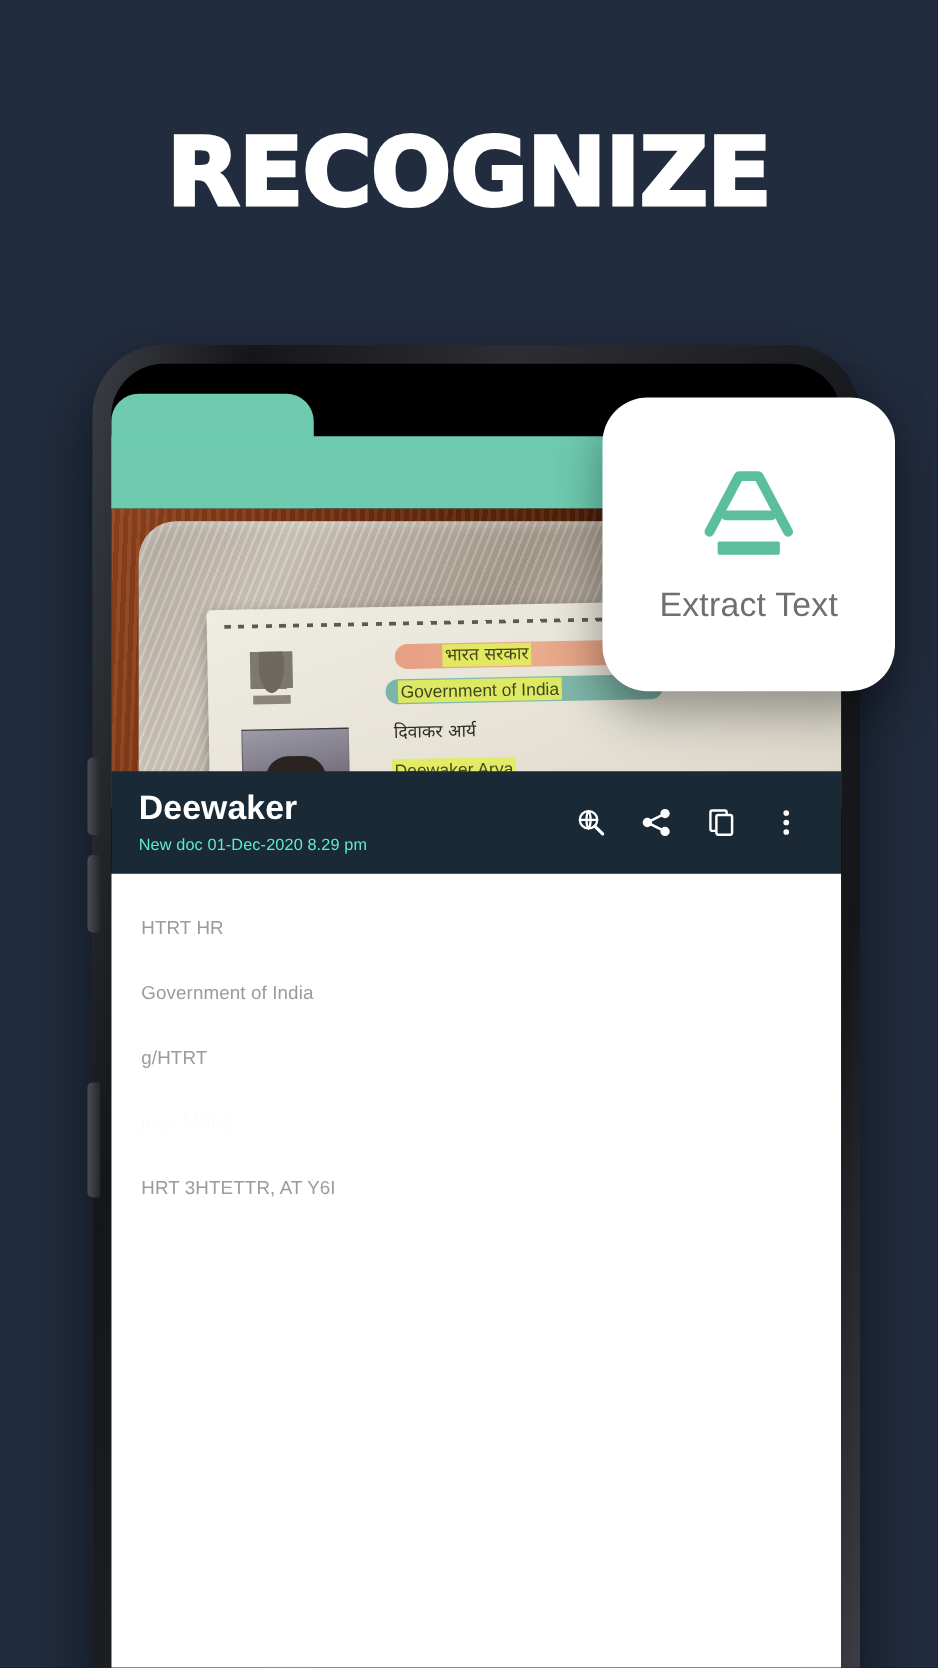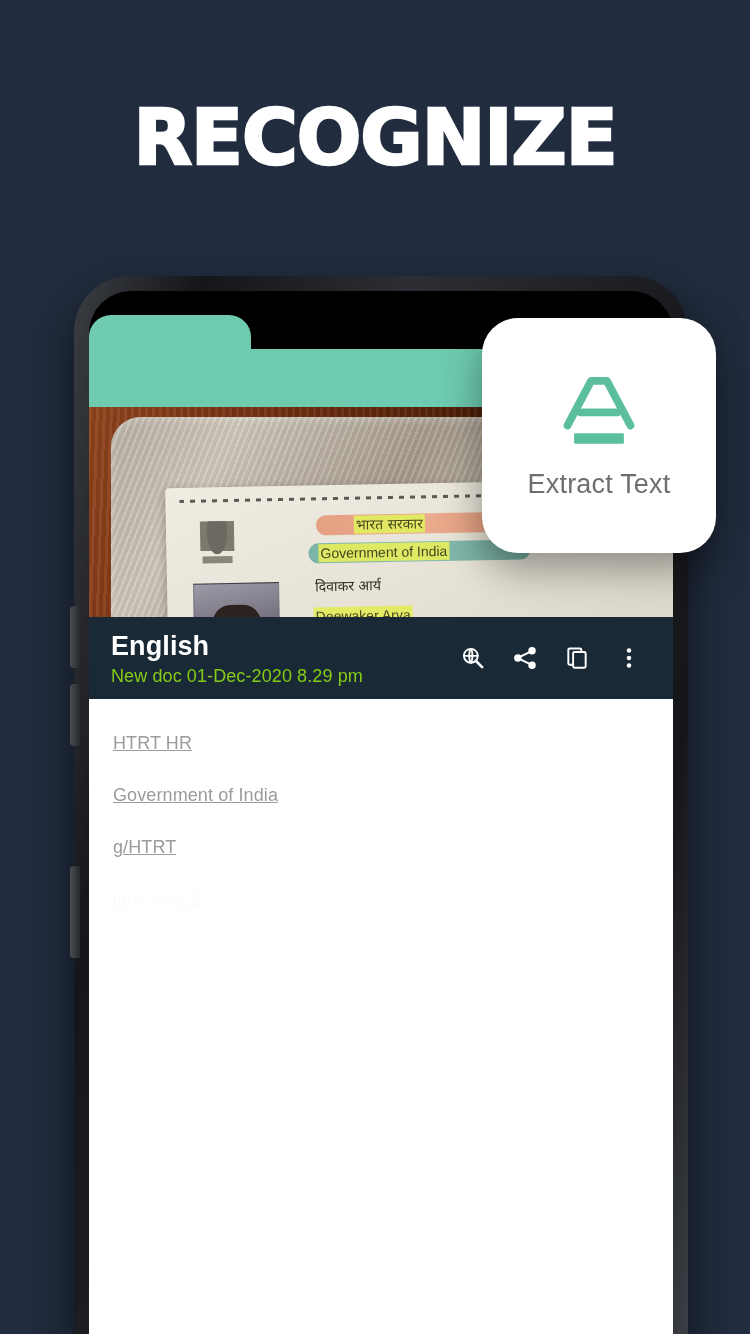--- a/index.html
+++ b/index.html
@@ -188,46 +188,45 @@
     background:#192a36;
     display:flex; align-items:center;
     padding:0 18px 0 22px;
   }
   .appbar-titles { flex:1 1 auto; min-width:0; }
   .appbar-title {
     color:#ffffff; font-size:27px; font-weight:700; line-height:31px;
     letter-spacing:.1px;
   }
   .appbar-sub {
-    color:#84cc16; font-size:18px; line-height:20px; margin-top:4px;
+    color:#5eead4; font-size:13px; line-height:20px; margin-top:4px;
     letter-spacing:.1px;
   }
   .appbar-actions { display:flex; align-items:center; gap:0; flex:0 0 auto; }
   .icon-btn {
     width:52px; height:52px;
     display:flex; align-items:center; justify-content:center;
     cursor:pointer;
   }
   .icon-btn svg { display:block; }
 
   
   .sheet {
     position:absolute; left:0; top:408px;
     width:584px; height:647px;
     background:#ffffff;
   }
   .ocr-list { padding:18px 0 0 14px; }
   .ocr-line {
     color:#9b9b9b;
-    font-size:18px;
+    font-size:15px;
     line-height:24px;
     padding:14px 10px;
     white-space:nowrap;
     letter-spacing:.1px;
-    text-decoration:underline;
   }
   .ocr-line.faded { color:#fcfcfc; }
 
   
   .feature-card {
     position:absolute;
     left:482px; top:318px;
     width:234px; height:235px;
     background:#ffffff;
     border-radius:36px;
@@ -279,21 +278,21 @@
           <div class="hl hi-dev" style="left:188px; top:31px;">भारत सरकार</div>
           <div class="hl" style="left:152px; top:59px;">Government of India</div>
           <div class="plain-hi hi-dev" style="left:148px; top:92px;">दिवाकर आर्य</div>
           <div class="hl" style="left:146px; top:122px;">Deewaker Arya</div>
           <div class="hl hi-dev" style="left:144px; top:150px;">जन्म तिथि/ DOB: 18/03/1988</div>
         </div>
       </div>
 
       <div class="appbar">
         <div class="appbar-titles">
-          <div class="appbar-title">English</div>
+          <div class="appbar-title">Deewaker</div>
           <div class="appbar-sub">New doc 01-Dec-2020 8.29 pm</div>
         </div>
         <div class="appbar-actions">
 
           <div class="icon-btn">
             <svg width="26" height="26" viewBox="0 0 24 24" fill="none" stroke="#ffffff" stroke-width="1.7" stroke-linecap="round">
               <circle cx="10" cy="10" r="6.4"></circle>
               <path d="M3.6 10h12.8M10 3.6c2 2.4 2 10.4 0 12.8M10 3.6c-2 2.4-2 10.4 0 12.8"></path>
               <path d="M14.8 14.8 20.4 20.4" stroke-width="2.4"></path>
             </svg>
@@ -325,20 +324,21 @@
 
         </div>
       </div>
 
       <div class="sheet">
         <div class="ocr-list">
           <div class="ocr-line">HTRT HR</div>
           <div class="ocr-line">Government of India</div>
           <div class="ocr-line">g/HTRT</div>
           <div class="ocr-line faded">jury/ MALE</div>
+          <div class="ocr-line">HRT 3HTETTR, AT Y6I</div>
         </div>
 
       </div>
 
     </div>
   </div>
 
   <div class="feature-card">
     <svg class="feature-icon" viewBox="0 0 64 58">
       <path d="M8 40 L26 6 L38 6 L56 40" fill="none" stroke="#5cbf9c" stroke-width="6" stroke-linecap="round" stroke-linejoin="round"></path>

